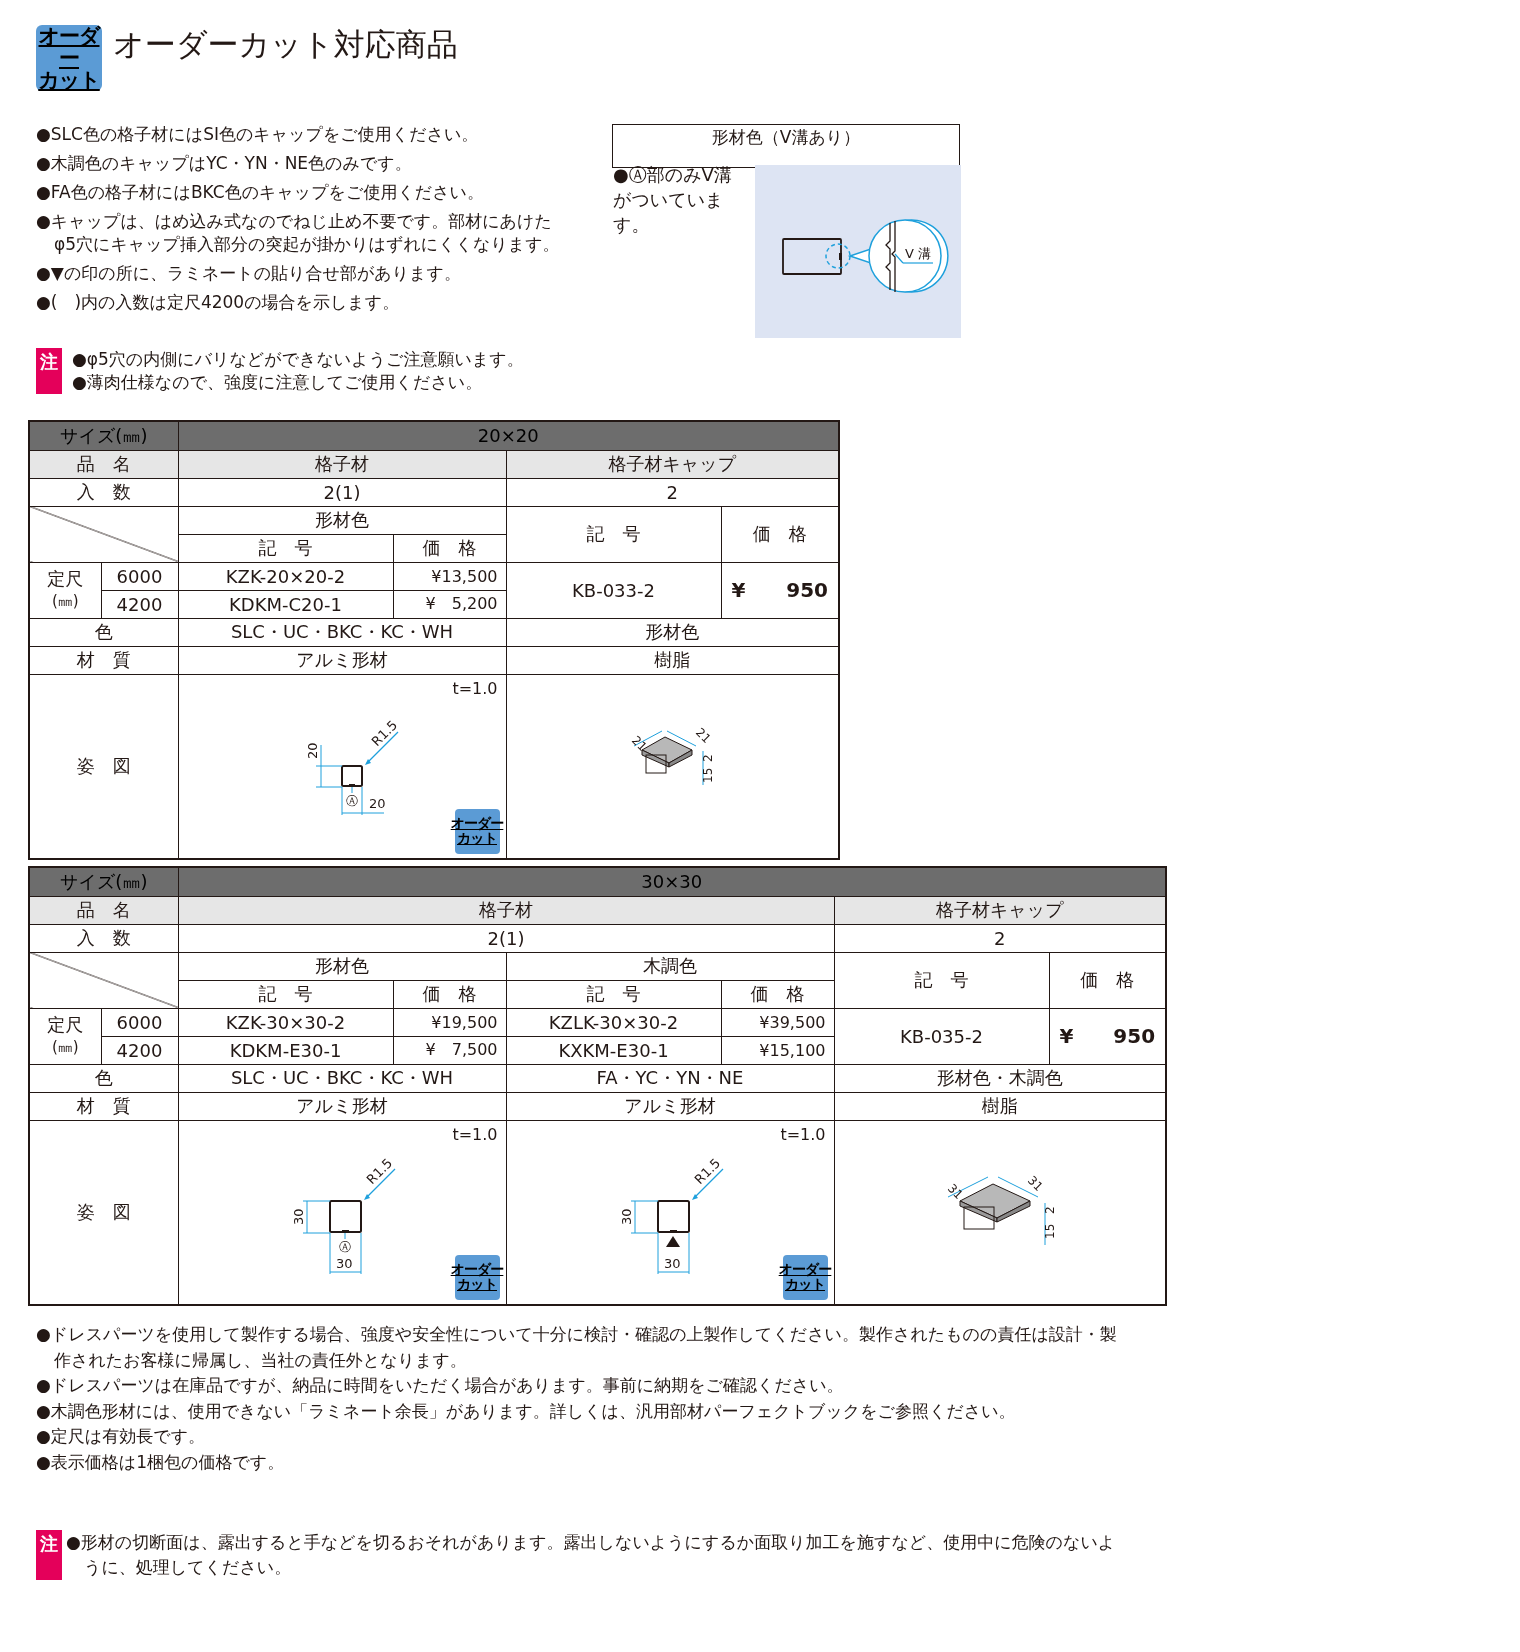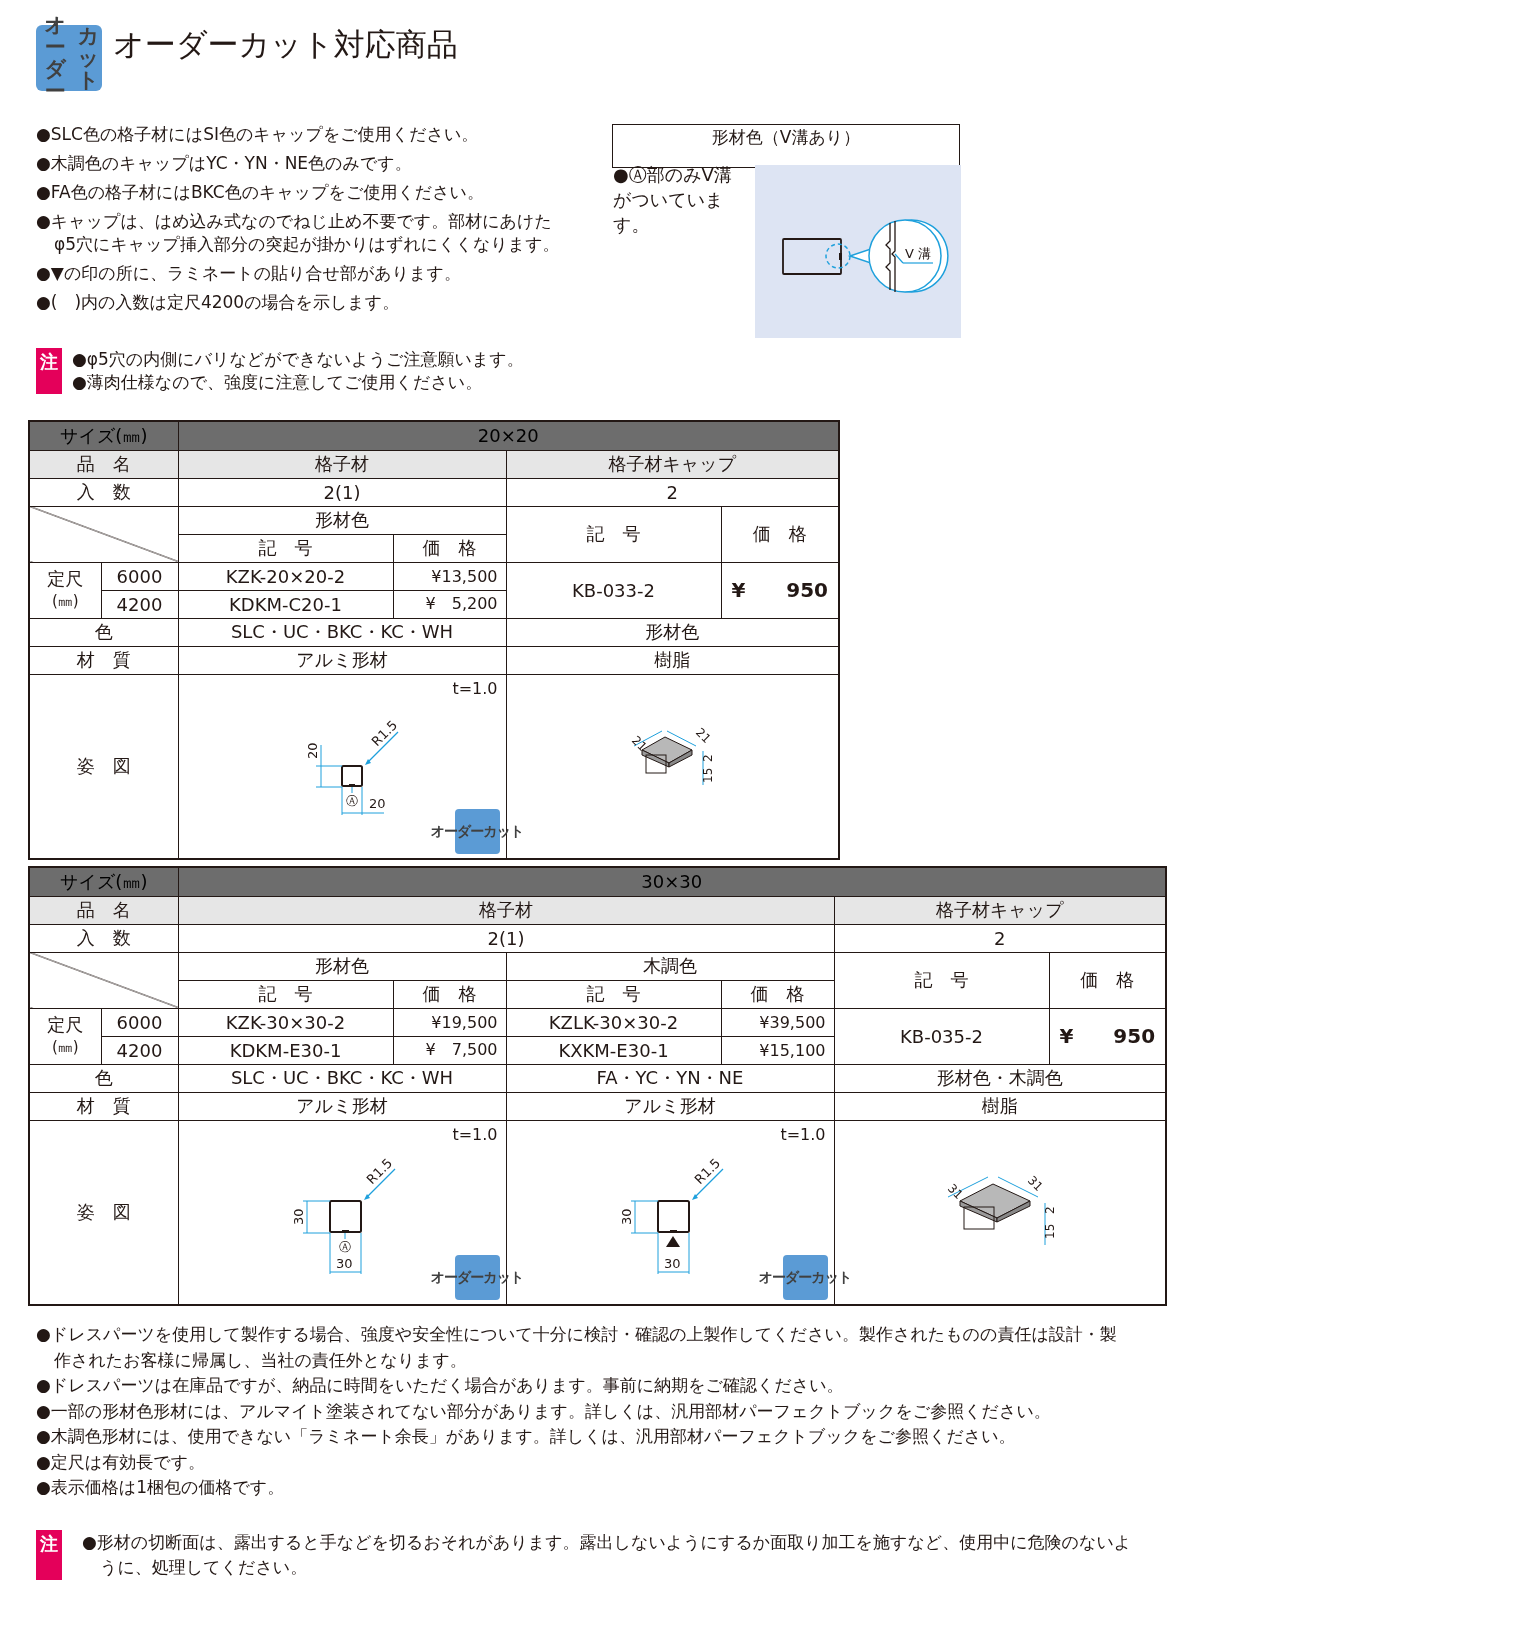--- a/index.html
+++ b/index.html
@@ -1,18 +1,18 @@
 <!DOCTYPE html>
 <html><head>
 <meta charset="utf-8">
 <style>
   * { box-sizing: border-box; margin: 0; padding: 0; }
   body { width: 1520px; height: 1652px; background: #ffffff; font-family: "DejaVu Sans", "Liberation Sans", sans-serif; color: #231815; position: relative; overflow: hidden; }
   .abs { position: absolute; }
-  .badge { background: #5b9bd5; color: #404040; border-radius: 6px; font-weight: bold; text-align: center; line-height: 1.05; display: flex; flex-direction: row; justify-content: center; align-items: center; letter-spacing: -1px; }
+  .badge { background: #5b9bd5; color: #000000; border-radius: 6px; font-weight: bold; text-align: center; line-height: 1.05; display: flex; flex-direction: column; justify-content: center; align-items: center; letter-spacing: -1px; text-decoration: underline; }
   .badge.big { left: 36px; top: 25px; width: 66px; height: 66px; font-size: 21px; }
   .badge.small { width: 45px; height: 45px; font-size: 14px; border-radius: 4px; }
   .title { left: 113px; top: 24px; font-size: 31px; font-weight: normal; letter-spacing: 0px; }
   .notes { left: 36px; top: 120px; font-size: 17px; line-height: 29px; }
   .notes .indent { padding-left: 18px; line-height: 23px; }
   .notes .wrap { line-height: 23px; margin-top: 3px; margin-bottom: 3px; }
   .vbox-label { left: 612px; top: 124px; width: 348px; height: 44px; border: 1.5px solid #231815; font-size: 17px; text-align: center; line-height: 25px; }
   .vnote { left: 613px; top: 162px; font-size: 18px; line-height: 25px; width: 130px; }
   .vdiagram { left: 755px; top: 165px; width: 206px; height: 173px; background: #dde4f3; }
   .caution { font-size: 17px; line-height: 23px; }
@@ -329,25 +329,24 @@
       </svg>
     </td>
   </tr>
 </tbody>
   </table>
 
 <div class="abs" style="left:36px; top:1322px; font-size:17px; line-height:25.5px;">
   <div>●ドレスパーツを使用して製作する場合、強度や安全性について十分に検討・確認の上製作してください。製作されたものの責任は設計・製</div>
   <div style="padding-left:18px;">作されたお客様に帰属し、当社の責任外となります。</div>
   <div>●ドレスパーツは在庫品ですが、納品に時間をいただく場合があります。事前に納期をご確認ください。</div>
-  <div>●一部の形材色形材には、アルマイト塗装されてない部分があります。詳しくは、汎用部材パーフェクトブックをご参照ください。</div>
   <div>●木調色形材には、使用できない「ラミネート余長」があります。詳しくは、汎用部材パーフェクトブックをご参照ください。</div>
   <div>●定尺は有効長です。</div>
   <div>●表示価格は1梱包の価格です。</div>
 </div>
 
 <div class="abs" style="left:36px; top:1530px; display:flex;">
   <div class="chu" style="height:50px;">注</div>
-  <div style="margin-left:20px; font-size:17px; line-height:25px;">
+  <div style="margin-left:4px; font-size:17px; line-height:25px;">
     <div>●形材の切断面は、露出すると手などを切るおそれがあります。露出しないようにするか面取り加工を施すなど、使用中に危険のないよ</div>
     <div style="padding-left:18px;">うに、処理してください。</div>
   </div>
 </div>
 
 </body></html>

